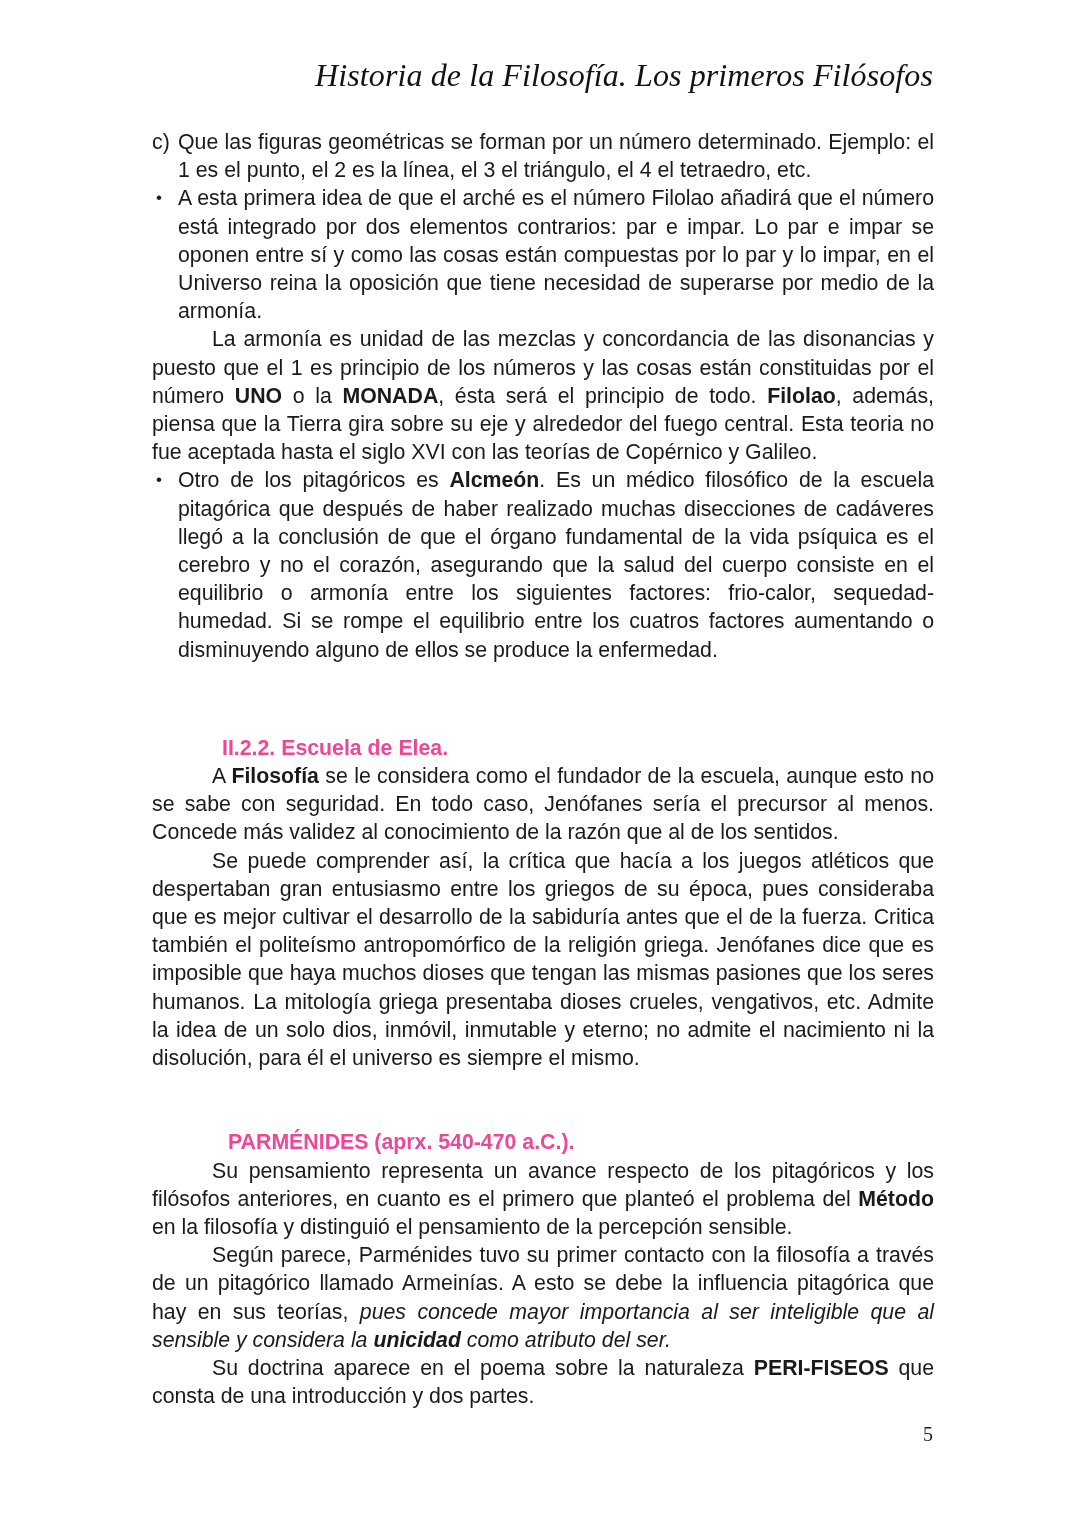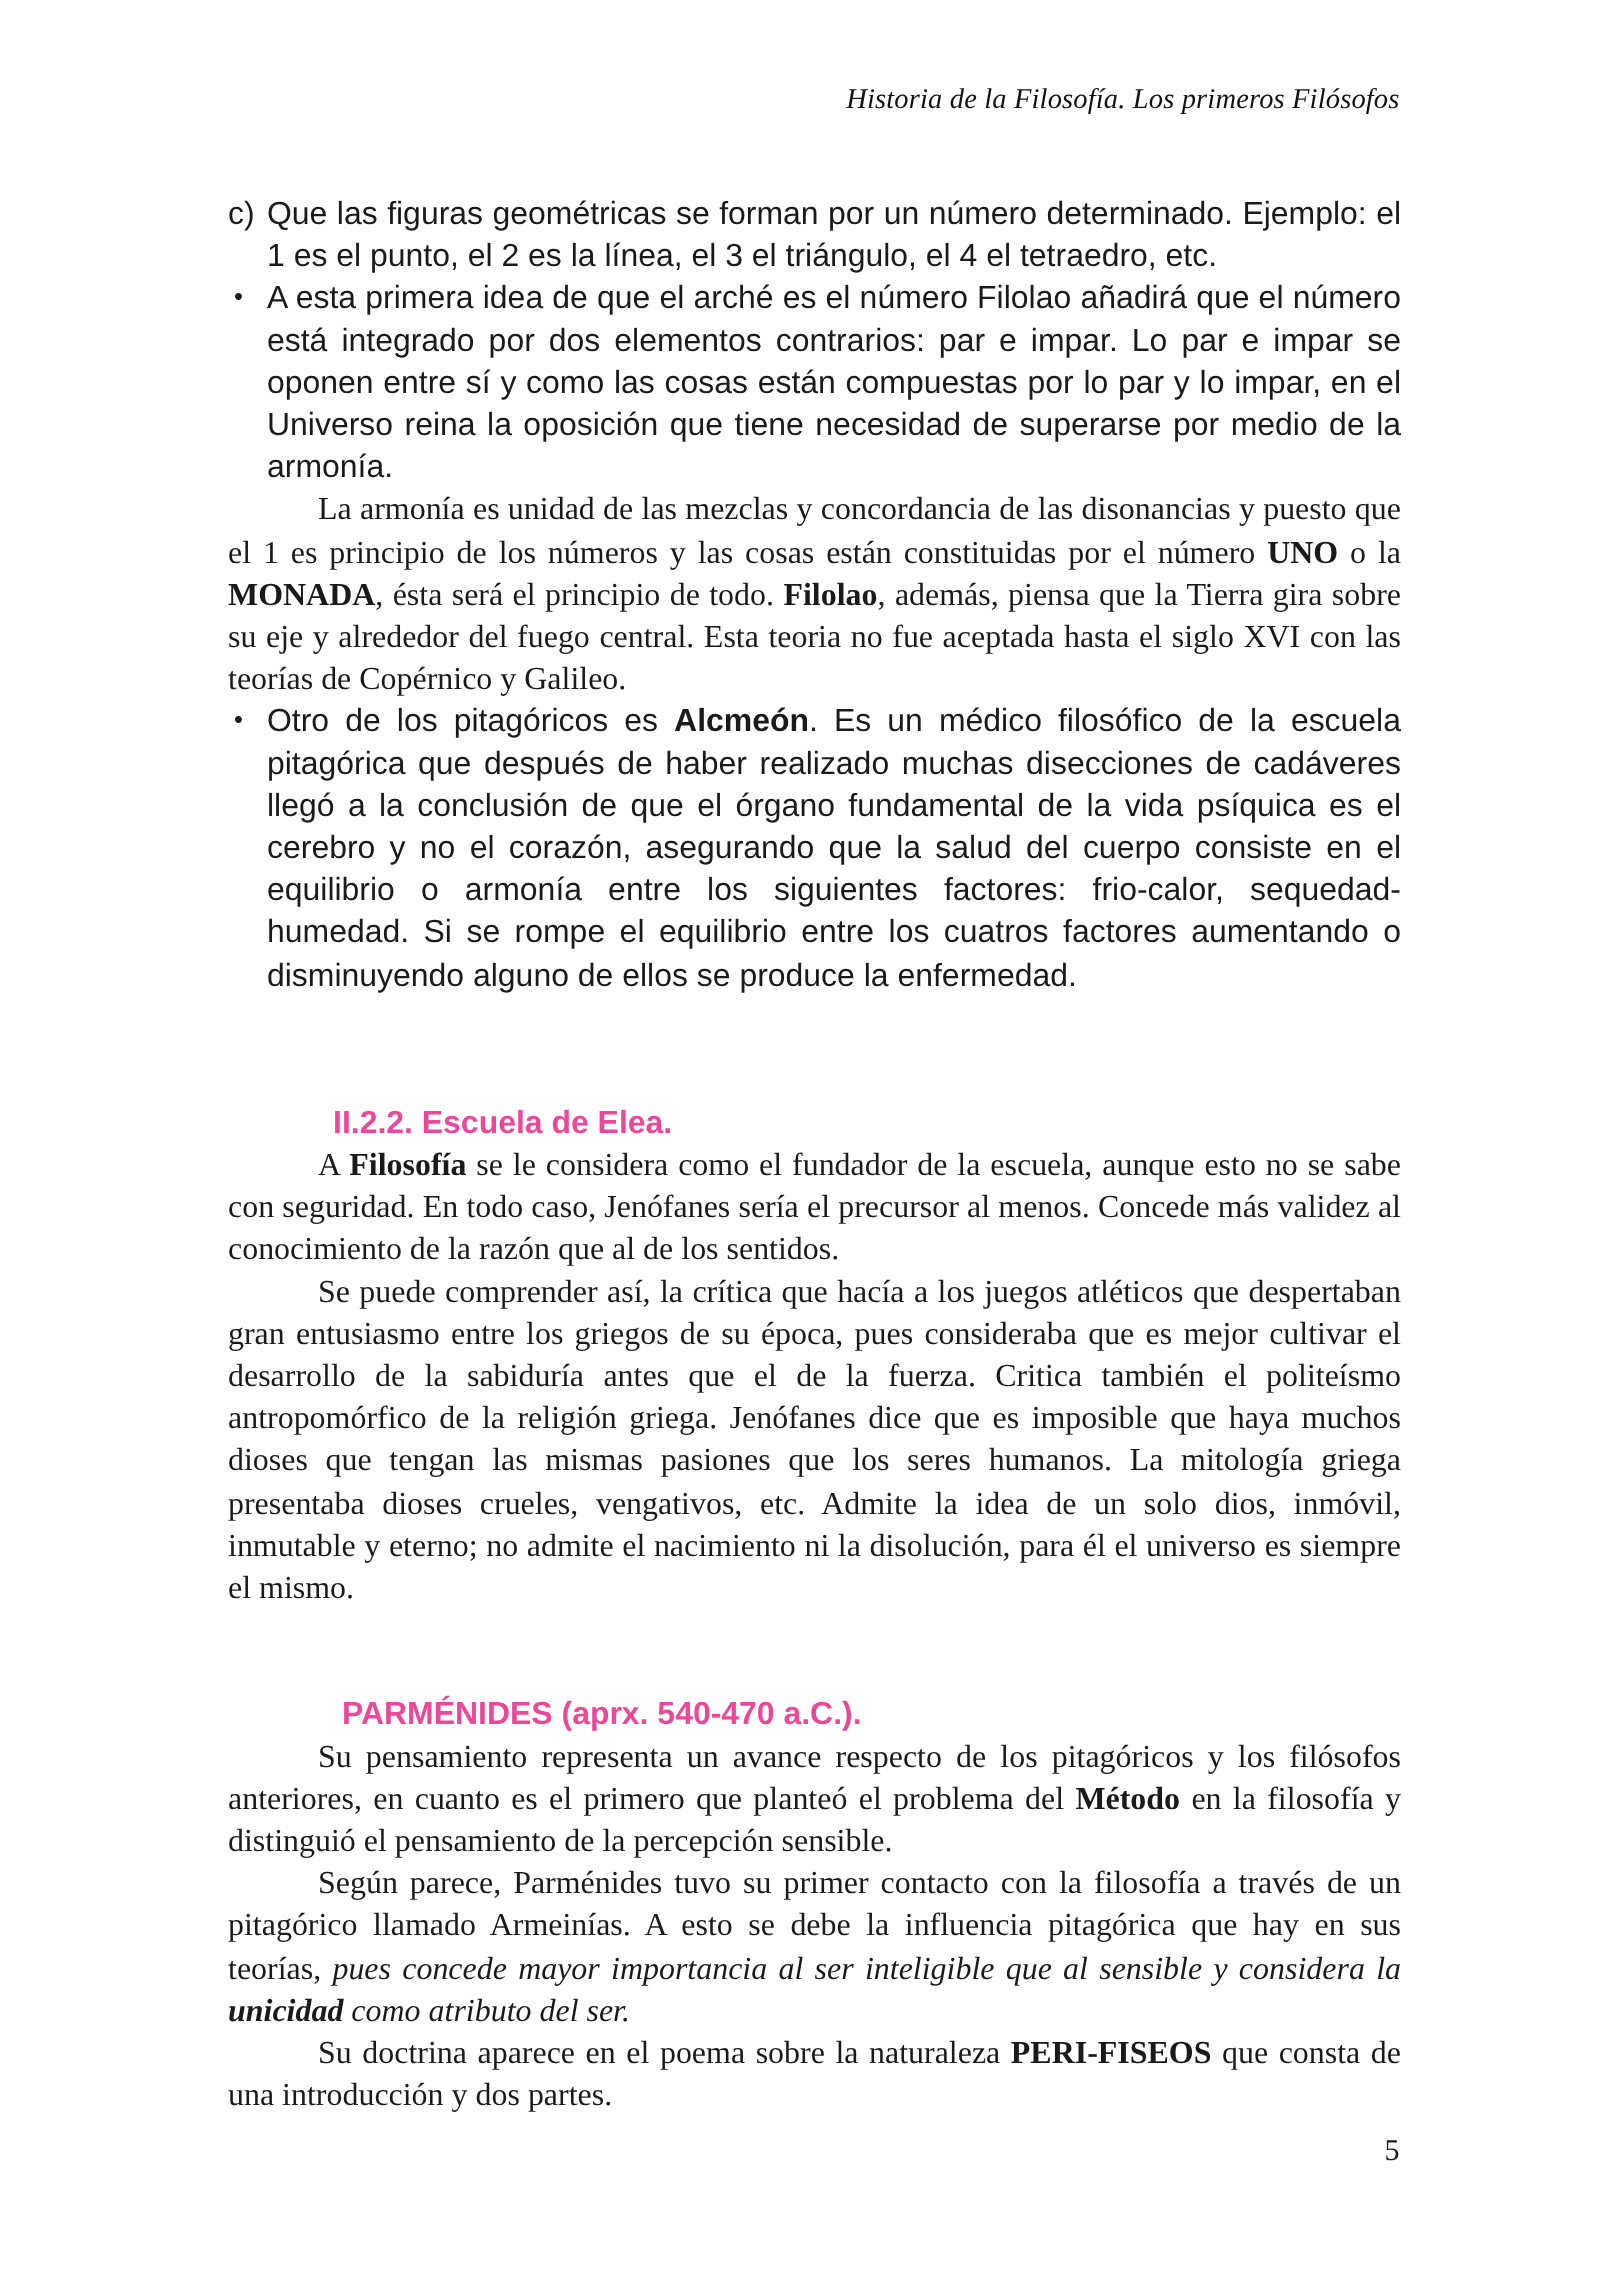--- a/index.html
+++ b/index.html
@@ -20,21 +20,21 @@
 
   
   .running-header {
     position: absolute;
     top: 56px;
     left: 147px;
     width: 786px;
     text-align: right;
     font-family: "Liberation Serif", serif;
     font-style: italic;
-    font-size: 19px;
+    font-size: 32px;
     line-height: 1.2;
     color: #121212;
     letter-spacing: 0.1px;
   }
 
   
   .content {
     position: absolute;
     top: 128px;
     left: 152px;
@@ -46,21 +46,20 @@
     font-size: 21.3px;
     line-height: 28.2px;
     text-align: justify;
     text-justify: inter-word;
     hyphens: none;
     color: #1a1a1a;
   }
 
   p.indent {
     text-indent: 60px;
-    font-family: Liberation Serif, serif;
   }
 
   
   .li {
     position: relative;
     padding-left: 26px;
     font-size: 21.3px;
     line-height: 28.2px;
     text-align: justify;
     color: #1a1a1a;

